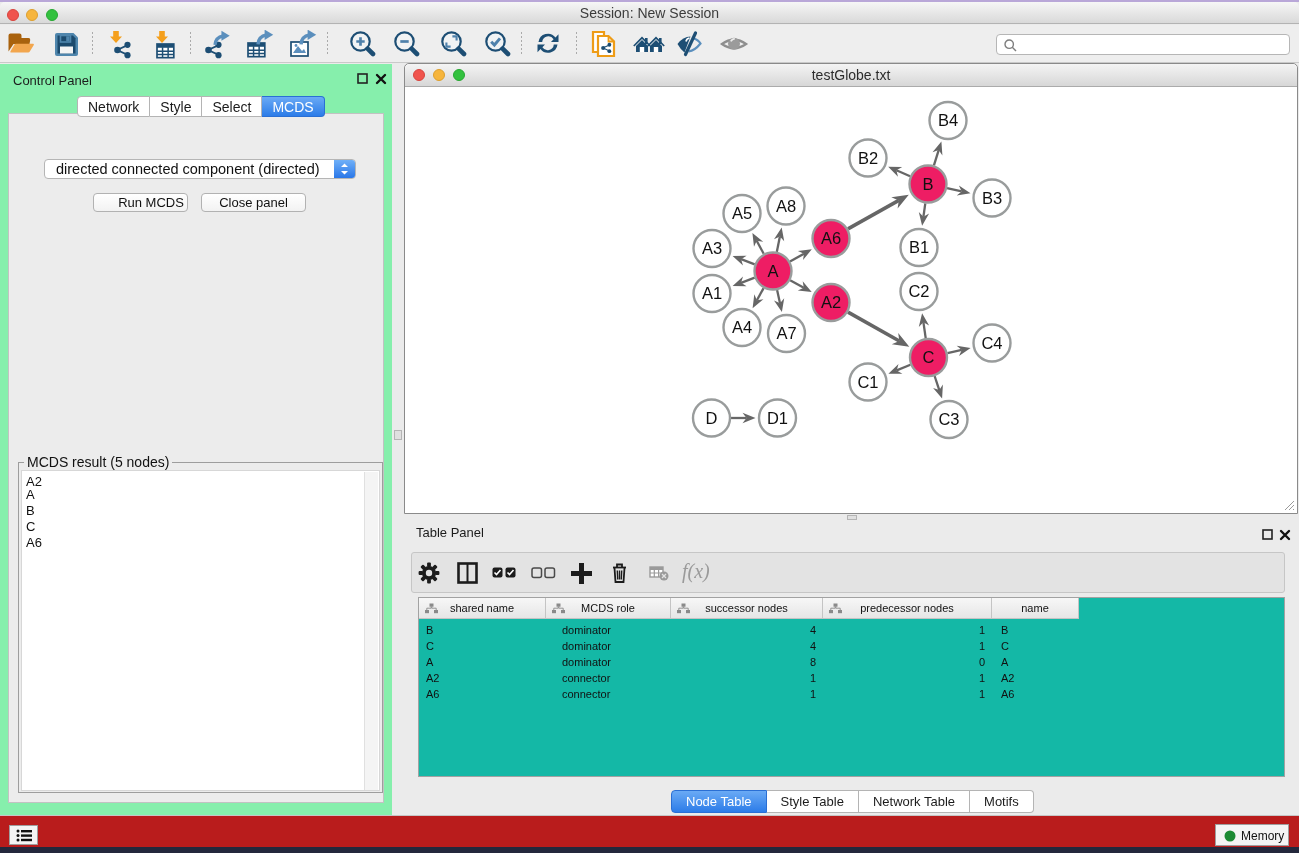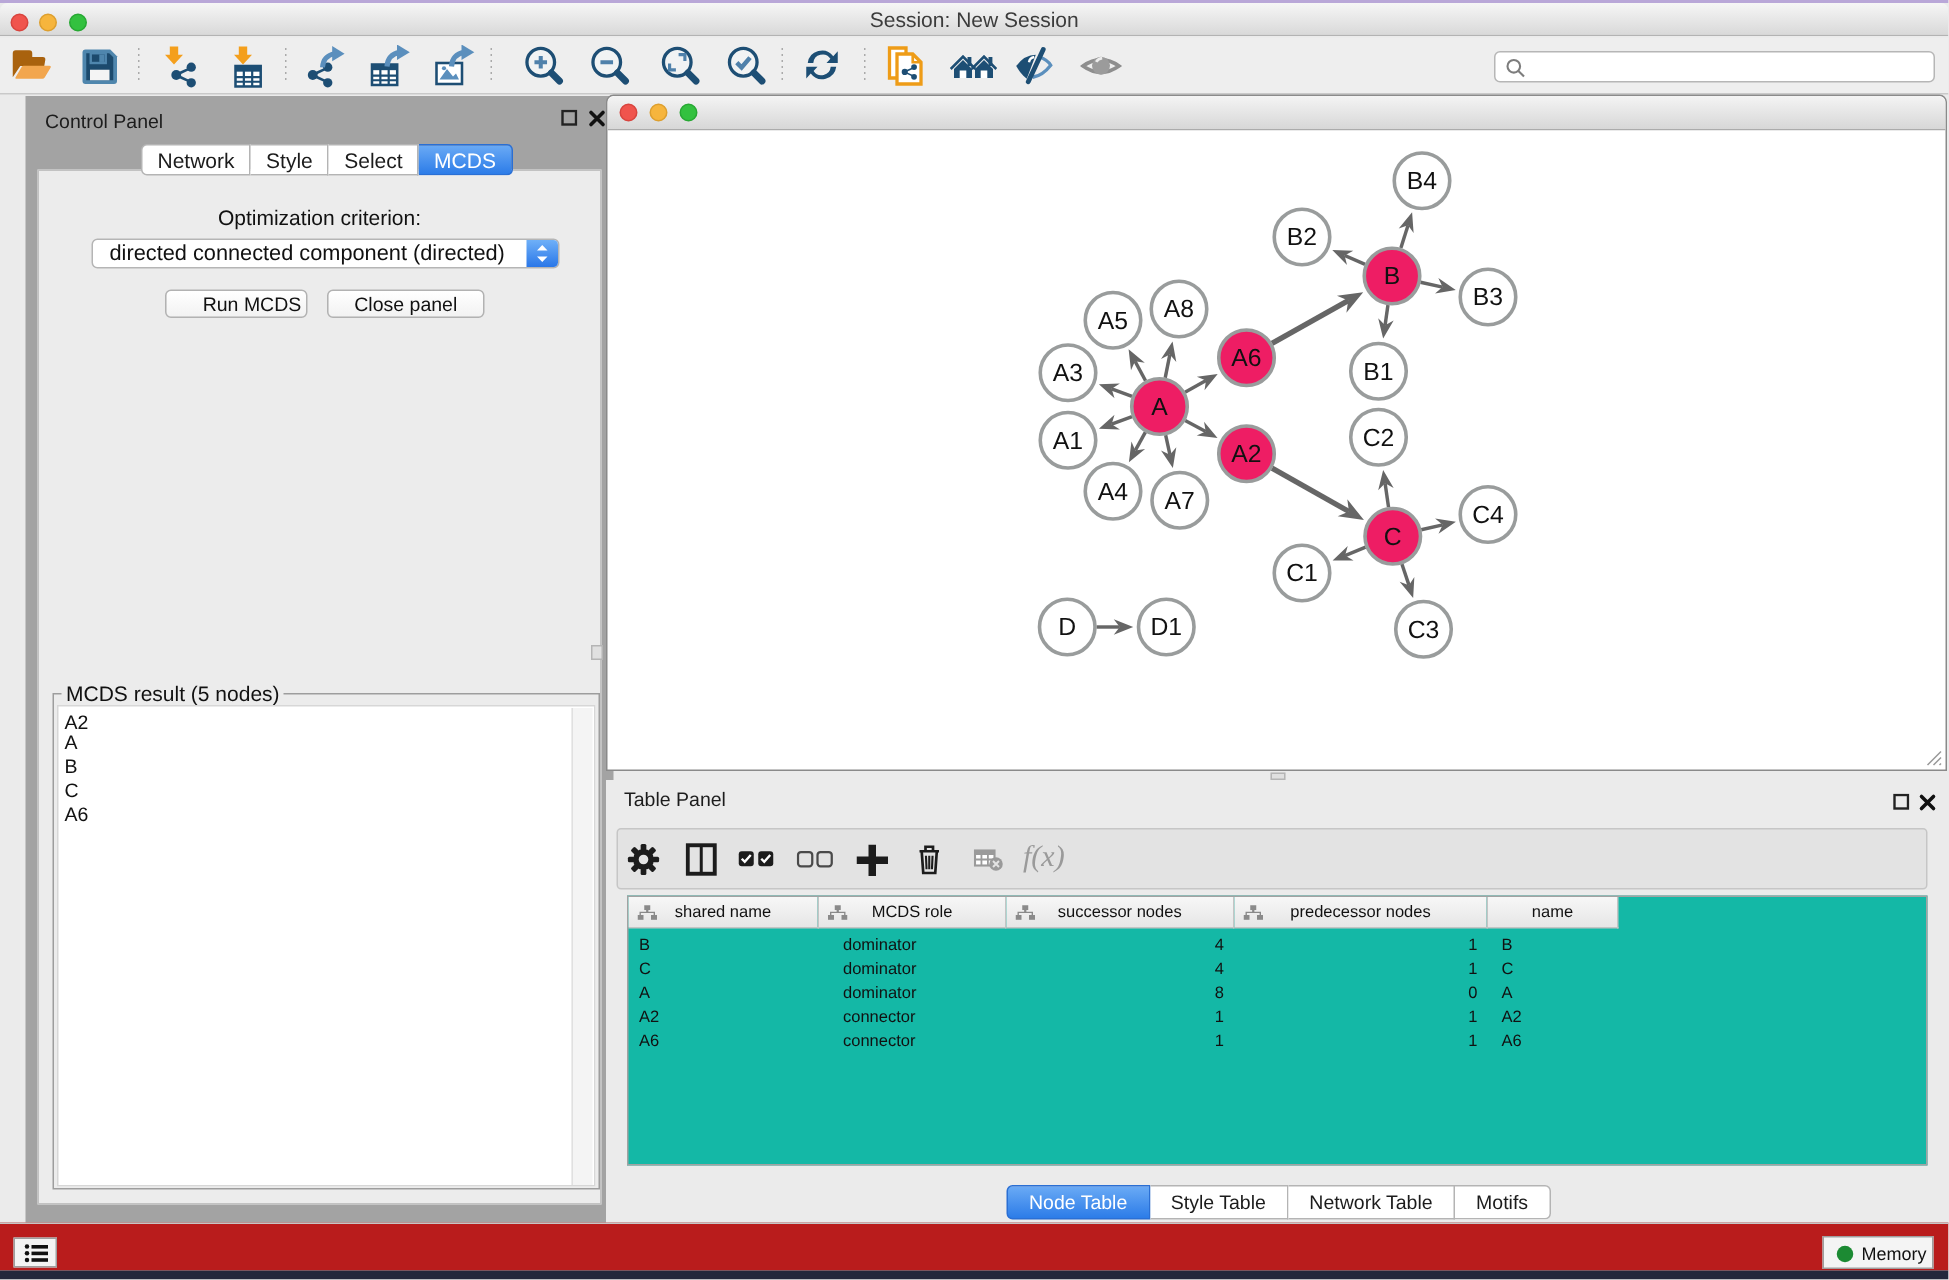--- a/index.html
+++ b/index.html
@@ -14,21 +14,21 @@
 #titlebar .title { position:absolute; left:0; right:0; top:3px; text-align:center; font-size:14px; color:#3c3c3c; }
 .tl { position:absolute; width:12px; height:12px; border-radius:50%; top:7px; }
 
 #toolbar { left:0; top:25px; width:1299px; height:38px; background:#eeeeee; border-bottom:1px solid #c9c9c9; }
 .tbi { position:absolute; top:0; }
 .tsep { position:absolute; top:7px; width:1px; height:24px; background-image:linear-gradient(#aaa 40%, rgba(0,0,0,0) 0%); background-size:1px 4px; }
 #searchbox { position:absolute; left:996px; top:9px; width:294px; height:21px; background:#fff; border:1px solid #b6b6b6; border-radius:4px; }
 
 .paneltitle { font-size:13px; color:#1c1c1c; }
 
-#cpanel { left:17px; top:64px; width:392px; height:752px; background:#a3a3a3; }
+#cpanel { left:0; top:64px; width:392px; height:752px; background:#86efac; }
 #cpTabs { position:absolute; top:32px; left:77px; height:21px; display:flex; font-size:13px; z-index:2; }
 .seg { border:1px solid #b4b4b4; border-left:none; background:#fff; color:#1c1c1c; padding:2px 10px 0; height:21px; font-size:14px; }
 .seg.first { border-left:1px solid #b4b4b4; border-radius:4px 0 0 4px; }
 .seg.last { border-radius:0 4px 4px 0; }
 .seg.sel { background:linear-gradient(#6aaaf5,#2c7ce8); border-color:#2a6fd4; color:#fff; }
 #cpBody { position:absolute; left:8px; top:49px; width:376px; height:690px; border:1px solid #c2c2c2; background:#ececec; }
 #mcdsBox { position:absolute; left:9px; top:348px; width:365px; height:331px; border:1px solid #9d9d9d; }
 #mcdsList { position:absolute; left:2px; top:7px; width:359px; height:321px; background:#fff; border:1px solid #d7d7d7; font-size:13px; color:#111; }
 #mcdsList div { padding-left:4px; height:16px; line-height:16px; } #mcdsList div:first-child { padding-top:3px; }
 #mcdsLegend { position:absolute; left:5px; top:-9px; background:#ececec; padding:0 3px; font-size:14px; color:#111; }
@@ -211,21 +211,20 @@
   <svg class="icon" style="position:absolute;left:375px;top:9px" width="12" height="12" viewBox="0 0 12 12">
       <path d="M2 2 L10 10 M10 2 L2 10" stroke="#111" stroke-width="2.4" stroke-linecap="round"></path>
     </svg>
   <div id="cpTabs">
     <div class="seg first">Network</div>
       <div class="seg">Style</div>
       <div class="seg">Select</div>
       <div class="seg sel last">MCDS</div>
   </div>
   <div id="cpBody">
-    <div style="position:absolute;left:0;top:23px;width:100%;text-align:center;font-size:14px;color:#111;">Optimization criterion:</div>
     <div style="position:absolute;left:35px;top:45px;width:312px;height:20px;background:#fff;border:1px solid #b5b5b5;border-radius:4px;">
       <div style="position:absolute;left:11px;top:1px;font-size:14.5px;color:#111;">directed connected component (directed)</div>
       <div style="position:absolute;right:0;top:0;width:21px;height:18px;background:linear-gradient(#6fb0f8,#2a77e8);border-radius:0 3px 3px 0;">
         <svg class="icon" width="21" height="18" viewBox="0 0 21 18">
             <path d="M7 7 L10.5 3.4 L14 7 Z M7 11 L10.5 14.6 L14 11 Z" fill="#fff"></path>
           </svg>
       </div>
     </div>
     <div class="btn" style="left:84px;top:79px;width:95px;padding-left:21px;">Run MCDS</div>
     <div class="btn" style="left:192px;top:79px;width:105px;">Close panel</div>
@@ -240,20 +239,21 @@
         <div style="position:absolute;right:1px;top:1px;width:14px;height:318px;background:#f4f4f4;border-left:1px solid #e0e0e0;"></div>
       </div>
     </div>
   </div>
 </div>
 <div class="abs" id="netwin">
   <div id="nettitle">
     <div class="tl" style="left:8px;top:5px;background:#f0544d;border:1px solid #d8443e;"></div>
     <div class="tl" style="left:28px;top:5px;background:#f6b53d;border:1px solid #dd9f2e;"></div>
     <div class="tl" style="left:48px;top:5px;background:#33c13f;border:1px solid #27a833;"></div>
+    <div class="title">testGlobe.txt</div>
   </div>
   <div id="graphsvg"><svg width="892" height="426" viewBox="0 0 892 426" font-family="&quot;Liberation Sans&quot;,sans-serif">
         <g stroke="#666666" fill="#666666">
           <line x1="357.7" y1="165.8" x2="350.7" y2="152.8" stroke-width="2.3"></line>
           <polygon stroke="none" points="346.4,144.9 357.2,153.8 350.7,152.8 348.0,158.8"></polygon>
           <line x1="370.8" y1="163.9" x2="373.9" y2="148.4" stroke-width="2.3"></line>
           <polygon stroke="none" points="375.7,139.6 378.2,153.3 373.9,148.4 368.0,151.3"></polygon>
           <line x1="348.7" y1="176.3" x2="335.1" y2="171.2" stroke-width="2.3"></line>
           <polygon stroke="none" points="326.6,168.1 340.6,167.7 335.1,171.2 337.0,177.5"></polygon>
           <line x1="348.7" y1="189.7" x2="335.1" y2="194.8" stroke-width="2.3"></line>

